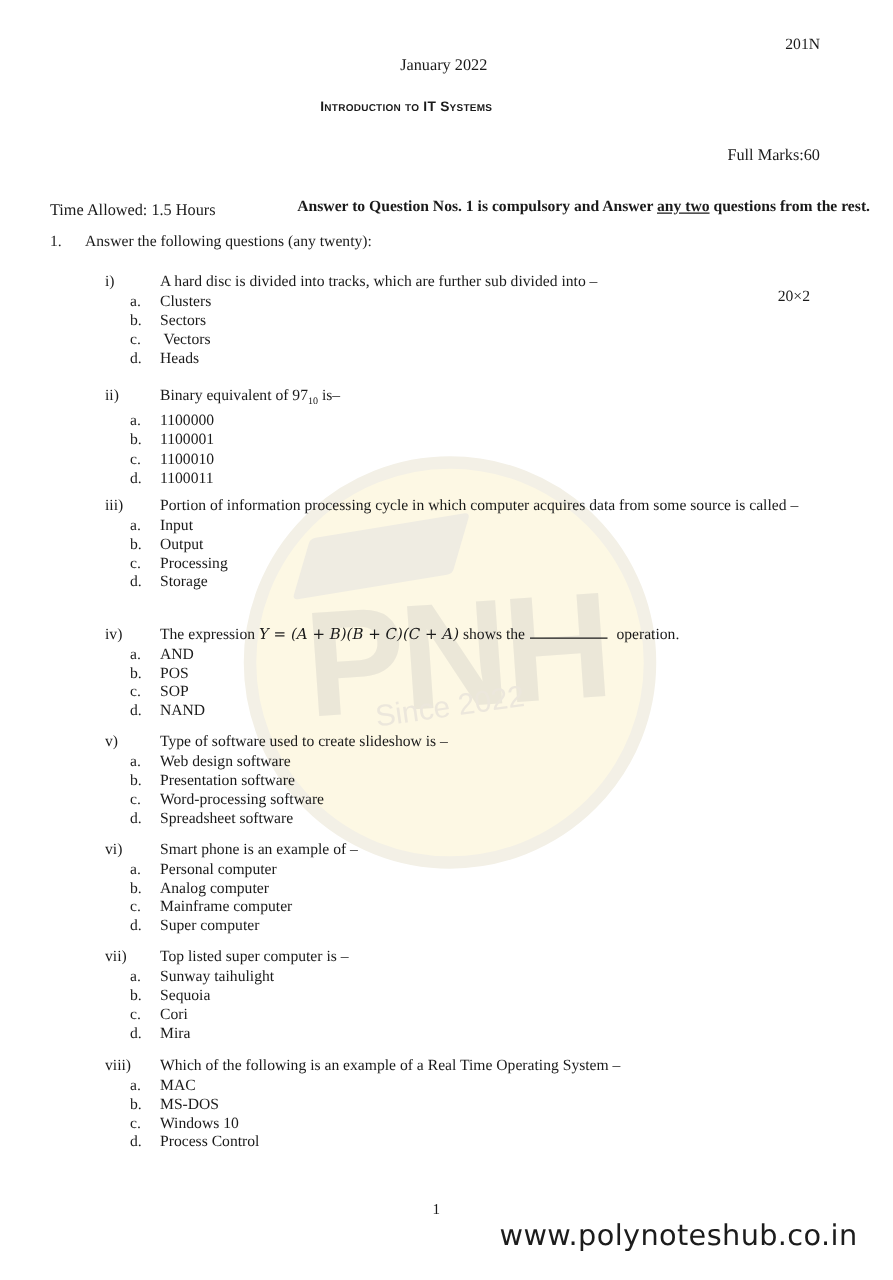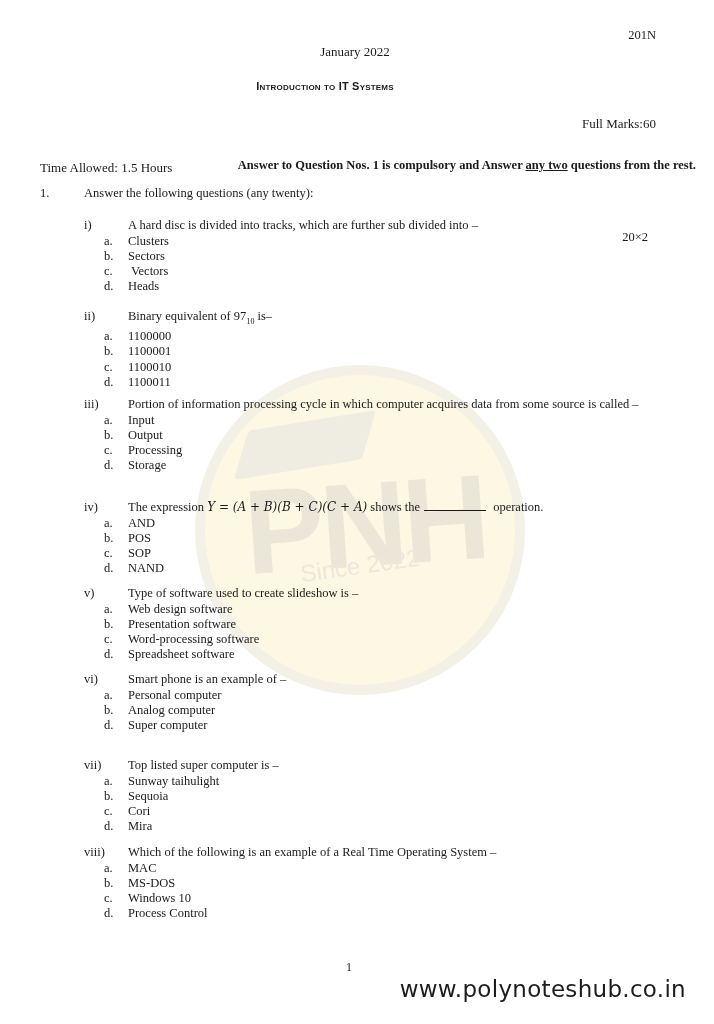--- a/index.html
+++ b/index.html
@@ -33,21 +33,21 @@
     .title {
       position:absolute; left:0; width:650px; top:80px; text-align:center;
       font-family:"Liberation Sans", sans-serif; font-weight:bold; font-size:11px;
       letter-spacing:0.2px; font-variant:small-caps;
     }
     .time { position:absolute; left:40px; top:116px; font-size:13px;margin-top:44px; }
     .marks { position:absolute; right:58px; top:116px; font-size:13px; }
     .instr { position:absolute; left:0; width:696px; top:158px; text-align:right; font-weight:bold; font-size:12.5px; }
     .instr u { text-decoration:underline; }
     .q1num { position:absolute; left:40px; top:186px; }
-    .q1text { position:absolute; left:84px; top:186px; }
+    .q1text { position:absolute; left:68px; top:186px; }
     .q1marks { position:absolute; right:66px; top:186px;margin-top:44px; }
     .q { position:absolute; left:84px; width:580px; }
     .q .num { position:absolute; left:0; top:0; }
     .q .stem { margin-left:44px; line-height:15.5px; }
     .q .stem.justify { text-align:justify; }
     .opts { margin-left:20px; }
     .opt { line-height:15.3px; }
     .opt .ol { display:inline-block; width:24px; }
     .blank { display:inline-block; width:62px; border-bottom:1px solid #1a1a1a; margin:0 4px; }
     .math { font-family:"DejaVu Serif", serif; font-style:italic; font-size:12px; }
@@ -134,20 +134,21 @@
       <div class="opt"><span class="ol">d.</span><span>Spreadsheet software</span></div>
     </div>
   </div>
 
   <div class="q" style="top:672px">
     <div class="num">vi)</div>
     <div class="stem">Smart phone is an example of –</div>
     <div class="opts">
       <div class="opt"><span class="ol">a.</span><span>Personal computer</span></div>
       <div class="opt"><span class="ol">b.</span><span>Analog computer</span></div>
+      <div class="opt"><span class="ol">c.</span><span>Mainframe computer</span></div>
       <div class="opt"><span class="ol">d.</span><span>Super computer</span></div>
     </div>
   </div>
 
   <div class="q" style="top:758px">
     <div class="num">vii)</div>
     <div class="stem">Top listed super computer is –</div>
     <div class="opts">
       <div class="opt"><span class="ol">a.</span><span>Sunway taihulight</span></div>
       <div class="opt"><span class="ol">b.</span><span>Sequoia</span></div>

